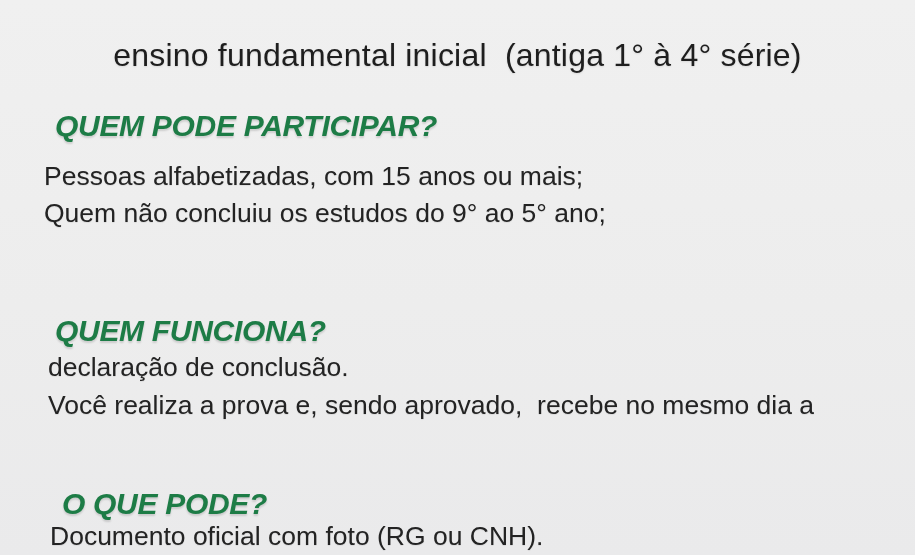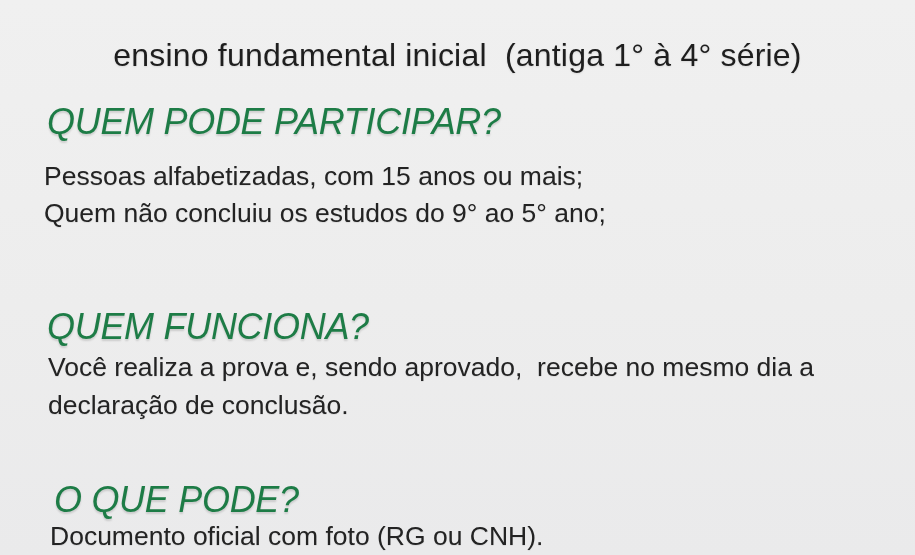--- a/index.html
+++ b/index.html
@@ -23,23 +23,23 @@
     font-size: 32px;
     font-weight: 500;
     letter-spacing: 0.2px;
     color: #1e1e1e;
     white-space: pre;
     text-shadow: 0 1px 2px rgba(0,0,0,0.10);
     margin-top: 35px;
   }
   .section-heading {
     position: absolute;
-    margin: 0;
-    font-size: 36px;
-    font-weight: normal;
+    margin: 8px;
+    font-size: 30px;
+    font-weight: bold;
     font-style: italic;
     letter-spacing: -0.3px;
     color: #1d7c46;
     text-shadow: 0 2px 2px rgba(0,0,0,0.14);
     white-space: pre;
   }
   .section-body {
     position: absolute;
     font-size: 26.5px;
     line-height: 37px;
@@ -64,22 +64,22 @@
   <div class="page-title">ensino fundamental inicial  (antiga 1° à 4° série)</div>
 
   <h2 class="section-heading h-1">QUEM PODE PARTICIPAR?</h2>
   <div class="section-body b-1">
     <div class="body-line">Pessoas alfabetizadas, com 15 anos ou mais;</div>
     <div class="body-line">Quem não concluiu os estudos do 9° ao 5° ano;</div>
   </div>
 
   <h2 class="section-heading h-2">QUEM FUNCIONA?</h2>
   <div class="section-body b-2">
+    <div class="body-line">declaração de conclusão.</div>
     <div class="body-line">Você realiza a prova e, sendo aprovado,  recebe no mesmo dia a</div>
-    <div class="body-line">declaração de conclusão.</div>
   </div>
 
   <h2 class="section-heading h-3">O QUE PODE?</h2>
   <div class="section-body b-3">
     <div class="body-line">Documento oficial com foto (RG ou CNH).</div>
   </div>
 
 </div>
 
 </body></html>

